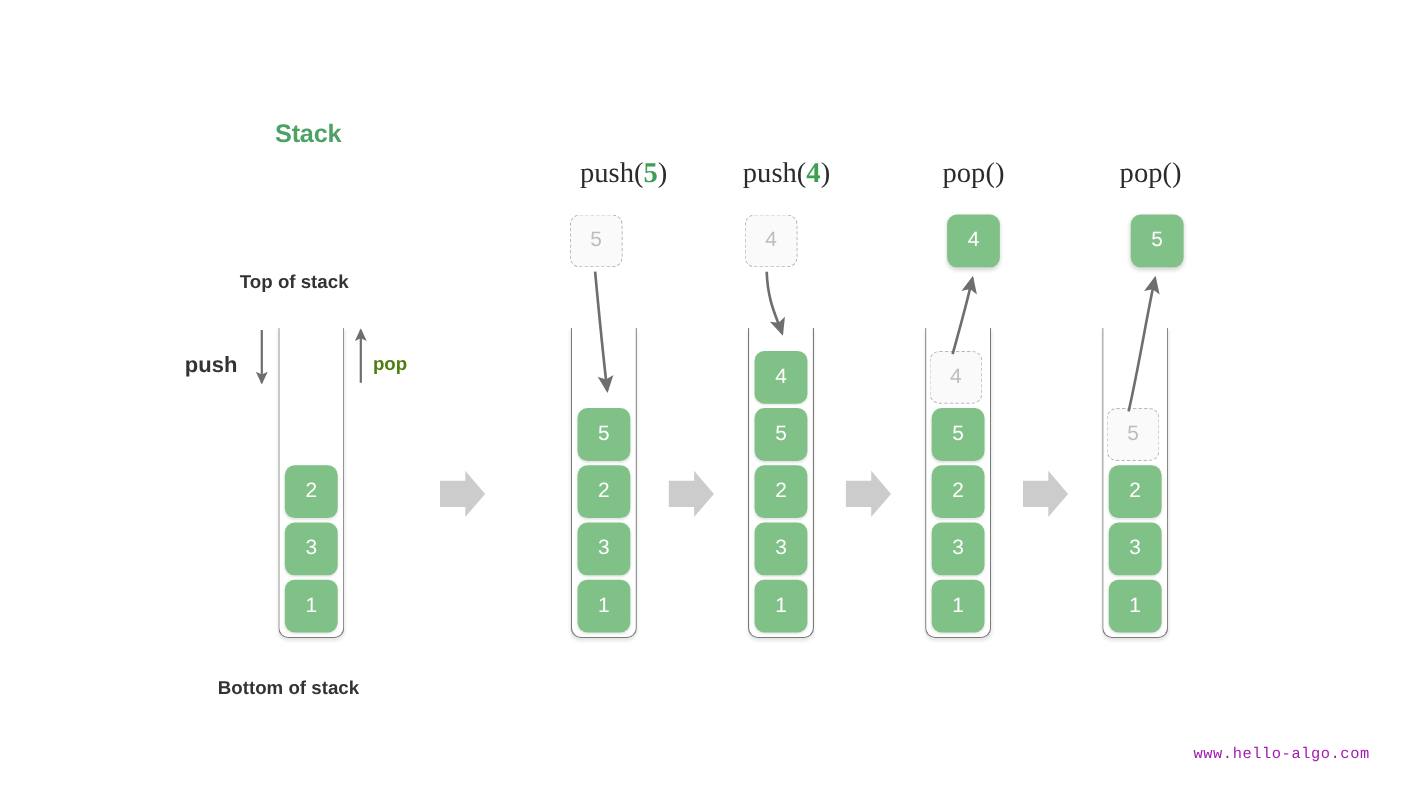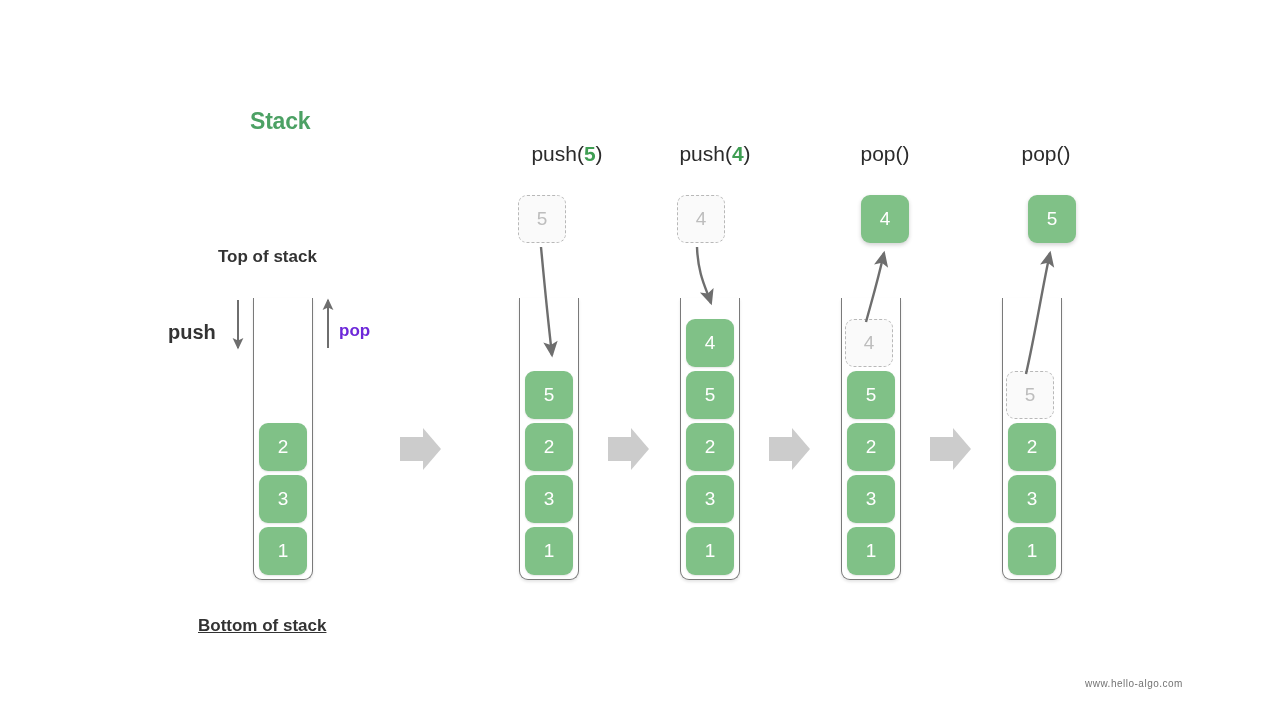--- a/index.html
+++ b/index.html
@@ -46,61 +46,60 @@
     font-weight: bold;
     color: #333333;
   }
 
   .label-bottom {
     left: 198px;
     top: 616px;
     font-size: 17px;
     font-weight: bold;
     color: #333333;
-    text-decoration: underline;
   }
 
   .label-push {
     left: 168px;
     top: 321px;
     font-size: 20px;
     font-weight: bold;
     color: #333333;
   }
 
   .label-pop {
     left: 339px;
     top: 321px;
     font-size: 17px;
     font-weight: bold;
-    color: #6d28d9;
+    color: #4d7c0f;
   }
 
   .op-label {
     position: absolute;
     top: 142px;
-    font-family: Liberation Sans, sans-serif;
-    font-size: 21px;
+    font-family: Liberation Serif, serif;
+    font-size: 26px;
     color: #2b2b2b;
     white-space: nowrap;
     text-align: center;
     transform: translateX(-50%);
   }
   .op-label .arg {
     color: #3f9e53;
     font-weight: bold;
   }
 
   .watermark {
     position: absolute;
     left: 1085px;
     top: 678px;
-    font-family: Liberation Sans, sans-serif;
-    font-size: 10px;
-    color: #737373;
+    font-family: Liberation Mono, monospace;
+    font-size: 14px;
+    color: #a21caf;
     letter-spacing: 0.5px;
   }
 
   
   .tube {
     position: absolute;
     box-sizing: border-box;
     border: 1.4px solid #7a7a7a;
     border-top: none;
     border-bottom-left-radius: 9px;

